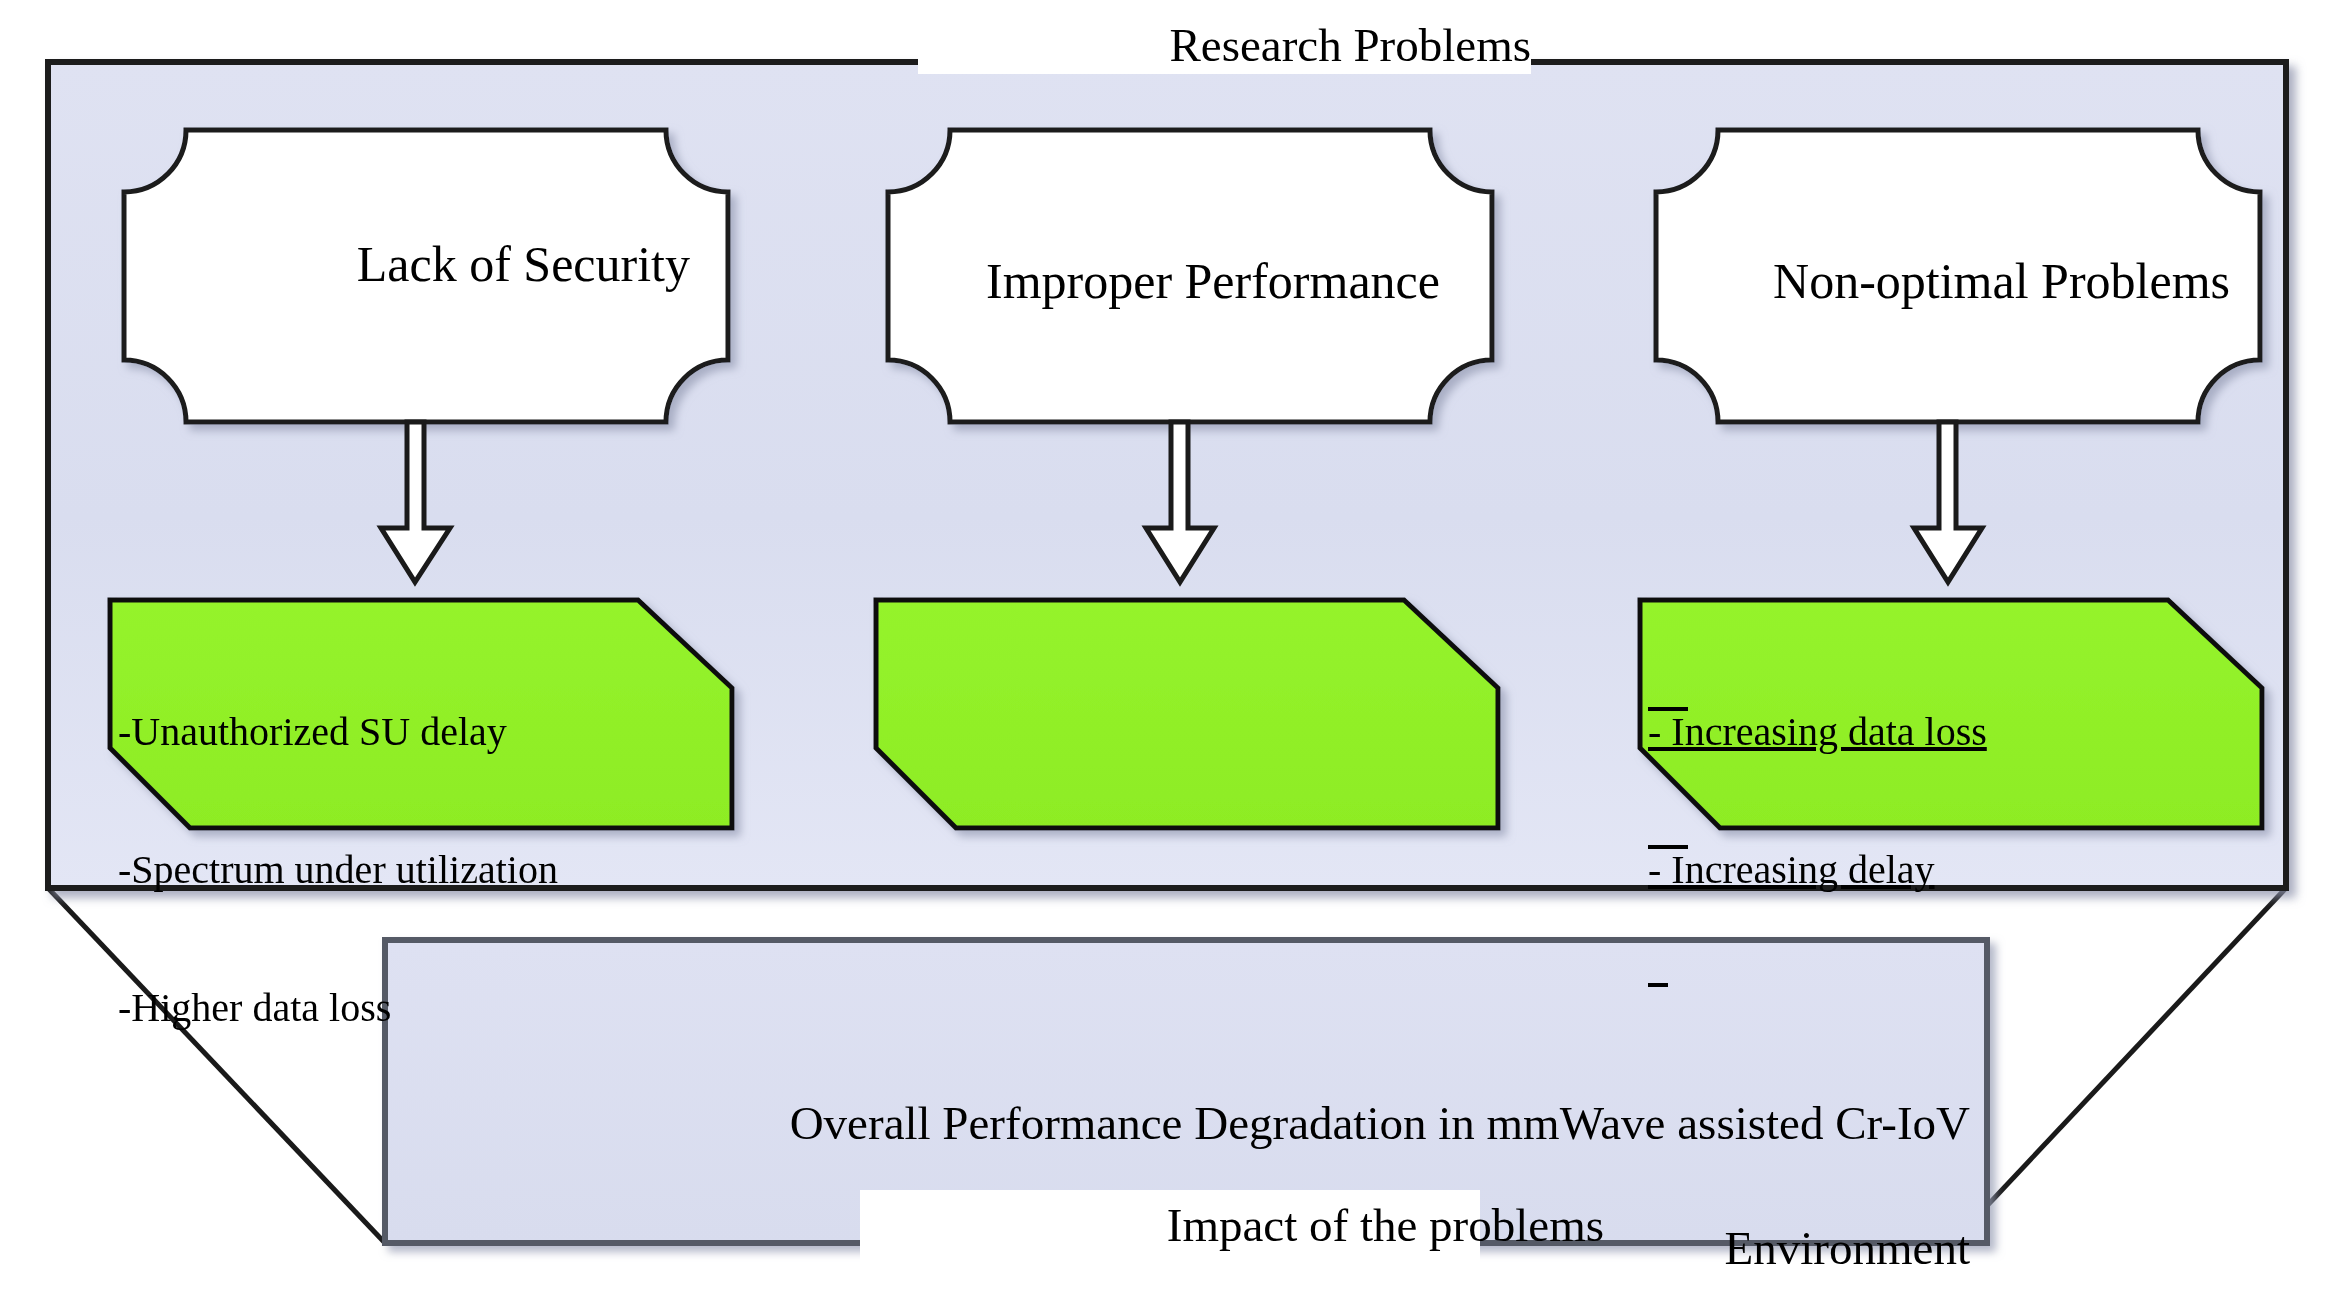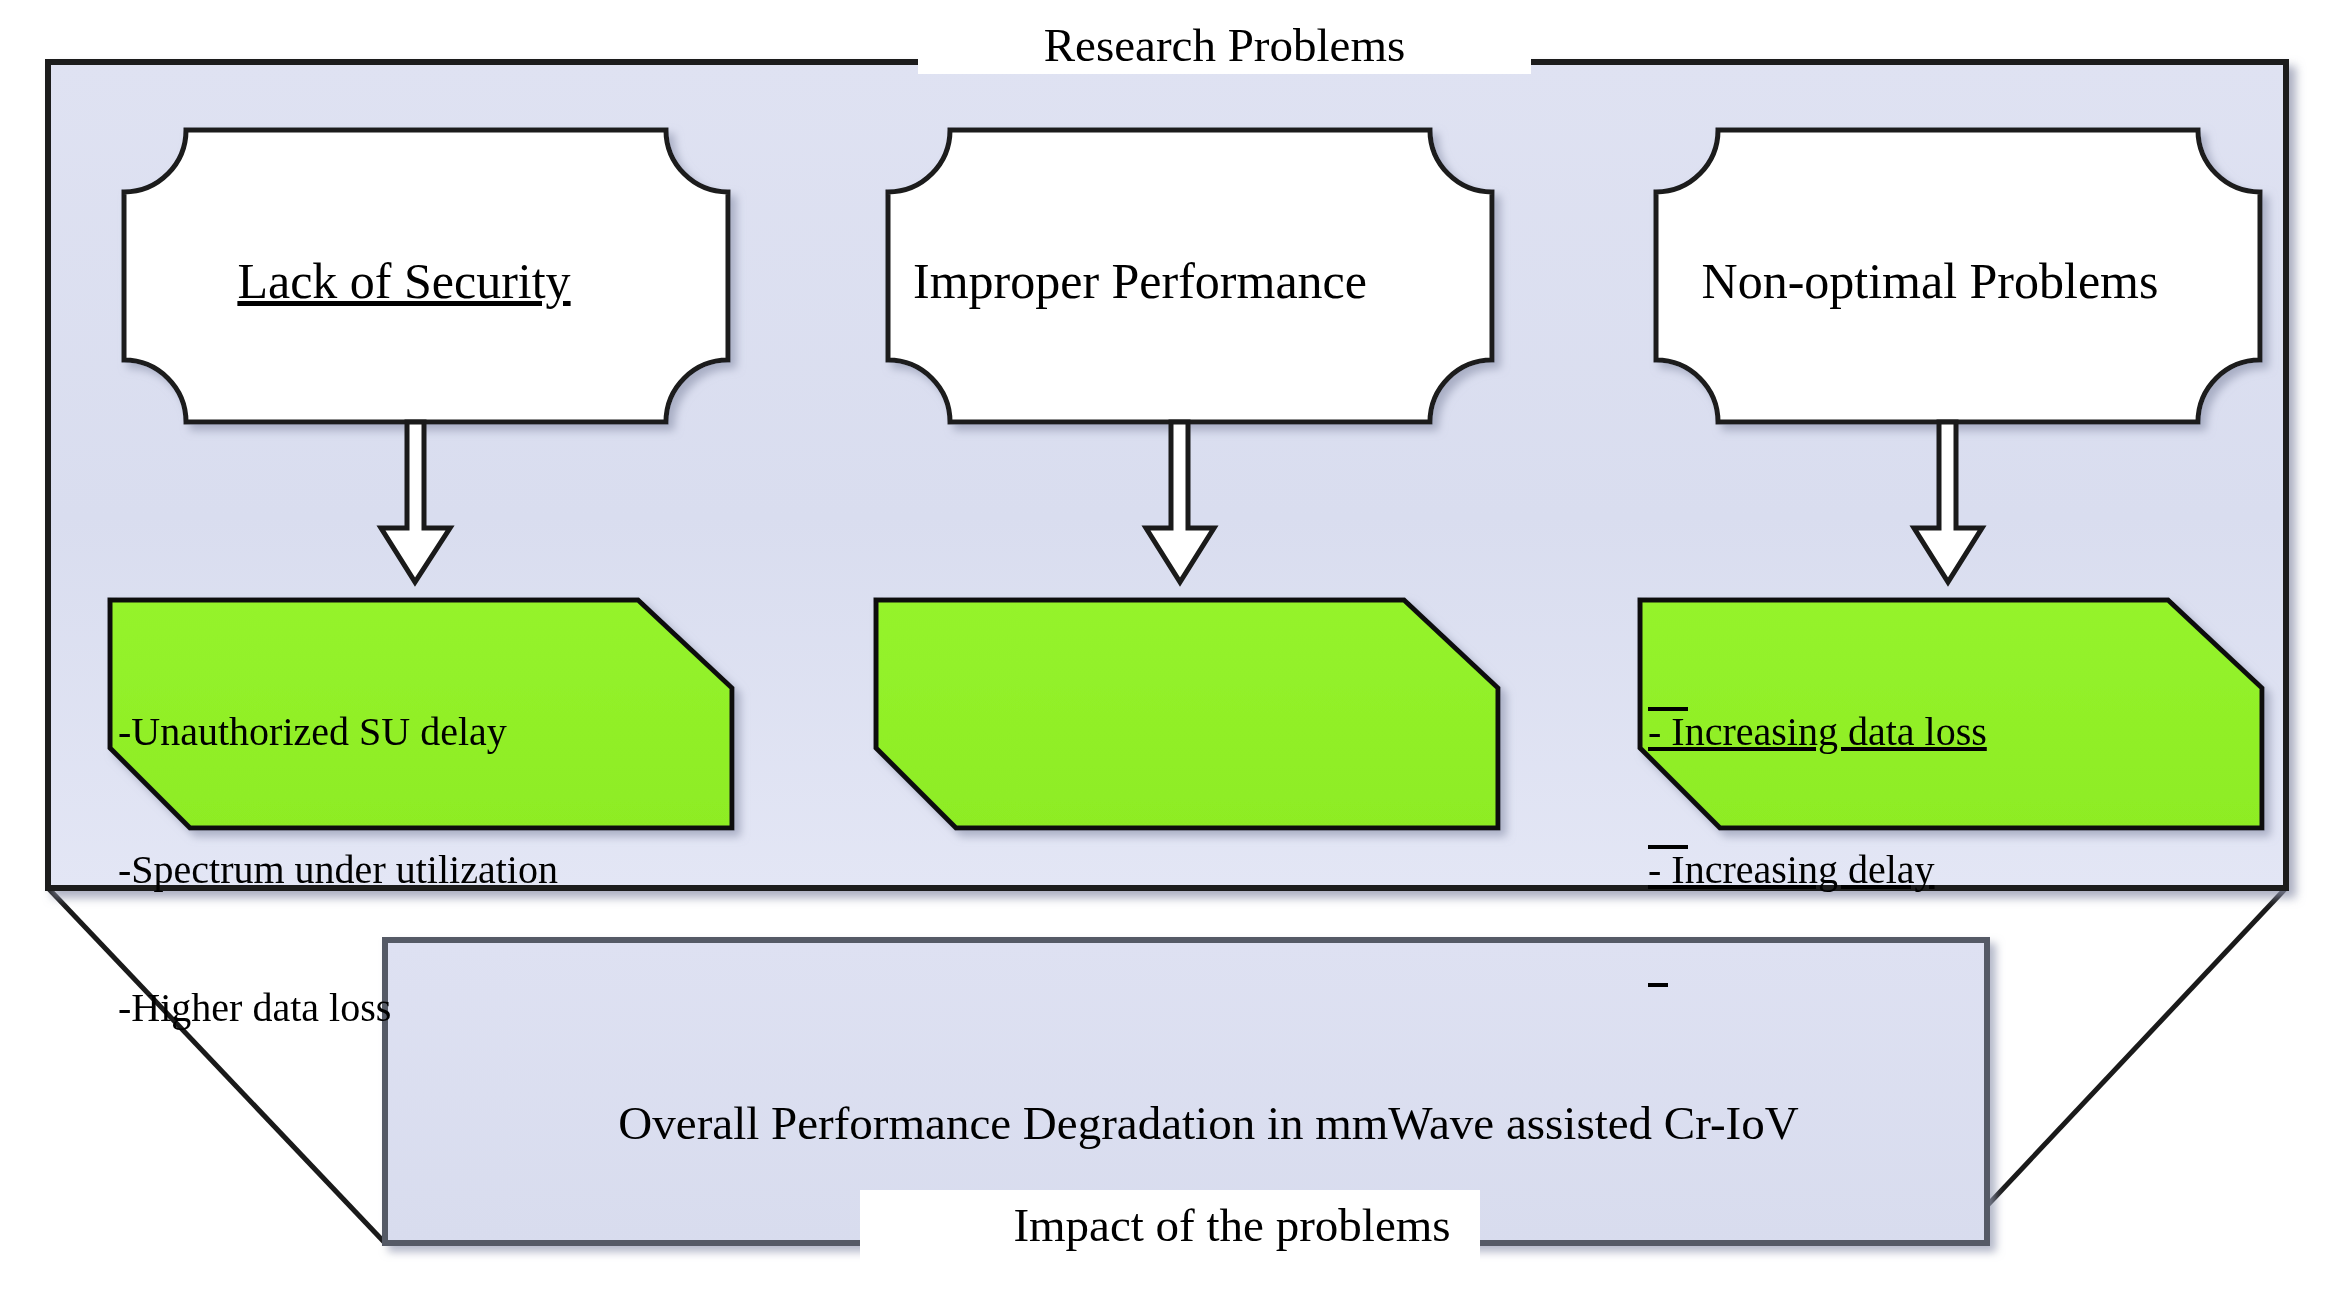--- a/index.html
+++ b/index.html
@@ -21,21 +21,21 @@
   #svg-layer {
     position: absolute;
     left: 0;
     top: 0;
     width: 2335px;
     height: 1306px;
   }
   .txt {
     position: absolute;
     color: #000000;
-    text-align: center;
+    text-align: right;
     line-height: 1.18;
     white-space: pre;
     pointer-events: none;
   }
 
   
   #container-title-chip {
     position: absolute;
     left: 918px;
     top: 12px;
@@ -48,21 +48,21 @@
     left: 918px;
     top: 18px;
     width: 613px;
     font-size: 47px;
   }
 
   
   .card-label {
     font-size: 50px;
   }
-  #card-label-0 { left: 118px;  top: 252px; width: 572px; text-decoration: underline; }
+  #card-label-0 { left: 118px;  top: 235px; width: 572px; }
   #card-label-1 { left: 840px;  top: 252px; width: 600px; }
   #card-label-2 { left: 1630px; top: 252px; width: 600px; }
 
   
   .issues {
     font-size: 40px;
     text-align: left;
     line-height: 1.0;
   }
   .issues .line { display: block; height: 58px; }

